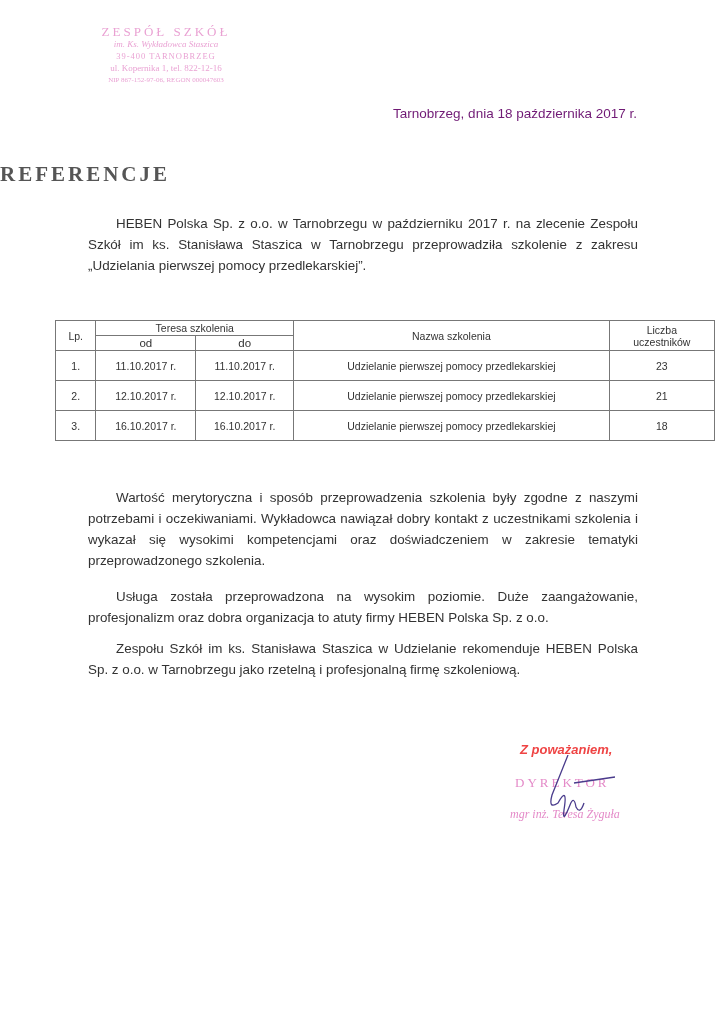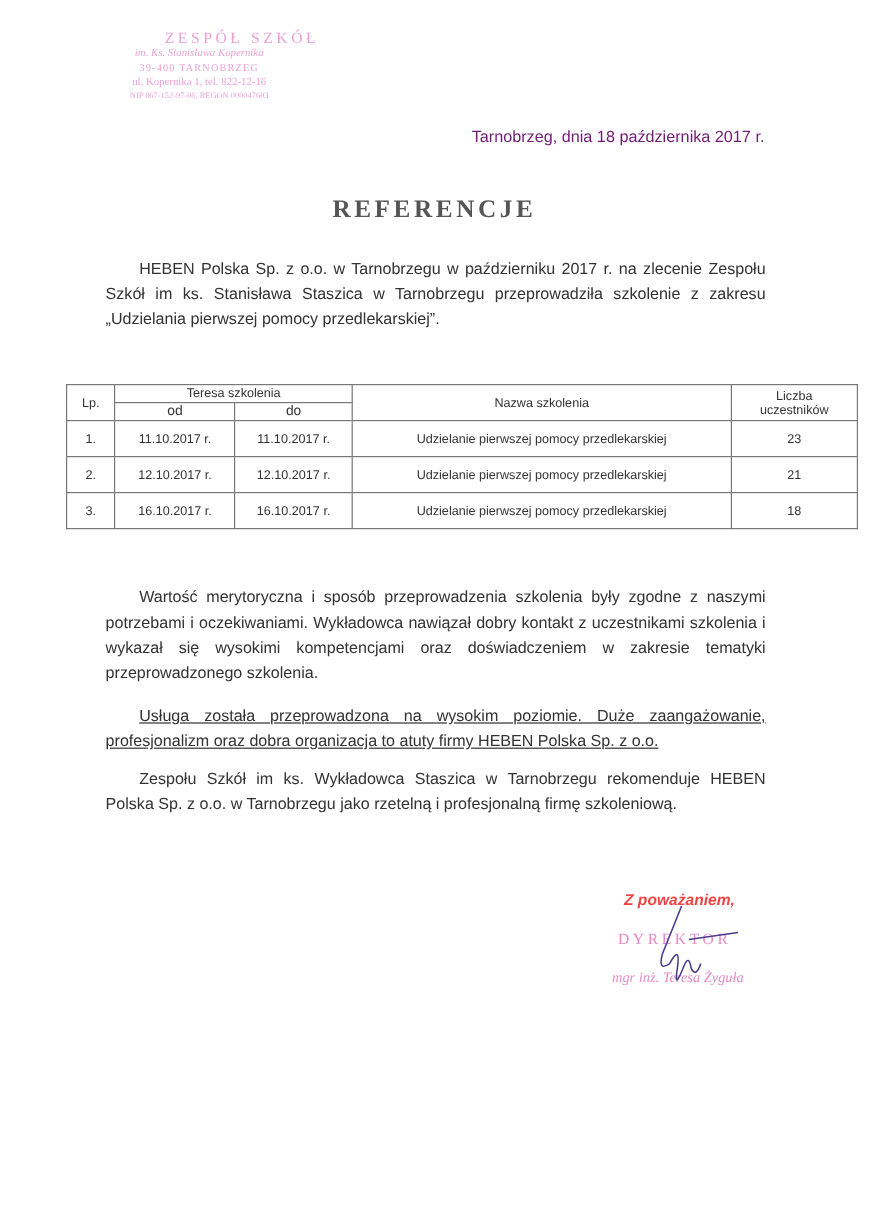--- a/index.html
+++ b/index.html
@@ -1,26 +1,26 @@
 <!DOCTYPE html>
 <html><head>
 <meta charset="utf-8">
 <style>
   html, body { margin: 0; padding: 0; background: #ffffff; }
   body { width: 724px; height: 1024px; position: relative; overflow: hidden;
          font-family: "Liberation Sans", sans-serif; color: #2b2b2b; }
   .stamp { position: absolute; left: 66px; top: 26px; width: 200px; text-align: center;
            color: #e48ac8; font-family: "Liberation Serif", serif; line-height: 12px; opacity: 0.8; }
-  .stamp .l1 { font-size: 13px; letter-spacing: 3px; text-align: right; }
+  .stamp .l1 { font-size: 13px; letter-spacing: 3px; }
   .stamp .l2 { font-size: 9px; font-style: italic; }
   .stamp .l3 { font-size: 8.5px; letter-spacing: 1px; }
   .stamp .l4 { font-size: 9px; }
   .stamp .l5 { font-size: 7px; }
   .date { position: absolute; right: 87px; top: 106px; font-size: 13.5px; color: #701a75; margin-left: 39px; }
-  .title { position: absolute; left: 0; width: 724px; top: 162px; text-align: center;
+  .title { position: absolute; left: 0; width: 724px; top: 162px; text-align: left;
            font-family: "Liberation Serif", serif; font-weight: bold; font-size: 21px;
            letter-spacing: 3px; color: #555; }
   .para { position: absolute; left: 88px; width: 550px; font-size: 13.4px; line-height: 21px;
           text-align: justify; color: #333; }
   .para .indent { display: inline-block; width: 28px; }
   table.tbl { position: absolute; left: 55px; top: 320px; width: 660px; border-collapse: collapse;
               font-size: 10.5px; color: #333; }
   table.tbl td, table.tbl th { border: 1px solid #777; text-align: center; font-weight: normal; padding: 0; }
   table.tbl th { height: 14px; }
   table.tbl td { height: 29px; }
@@ -30,21 +30,21 @@
          font-size: 13px; letter-spacing: 3px; color: #e48ac8; }
   .name { position: absolute; left: 510px; top: 807px; font-family: "Liberation Serif", serif;
           font-size: 12px; font-style: italic; color: #e48ac8; }
   .sigsvg { position: absolute; left: 540px; top: 755px; }
 </style>
 </head>
 <body>
 
 <div class="stamp">
   <div class="l1">ZESPÓŁ SZKÓŁ</div>
-  <div class="l2">im. Ks. Stanisława Kopernika</div>
+  <div class="l2">im. Ks. Wykładowca Staszica</div>
   <div class="l3">39-400 TARNOBRZEG</div>
   <div class="l4">ul. Kopernika 1, tel. 822-12-16</div>
   <div class="l5">NIP 867-152-97-06,  REGON 000047603</div>
 </div>
 
 <div class="date">Tarnobrzeg, dnia 18 października 2017 r.</div>
 
 <div class="title">REFERENCJE</div>
 
 <div class="para" style="top:213px;"><span class="indent"></span><span>HEBEN Polska Sp. z o.o. w Tarnobrzegu w październiku 2017 r. na zlecenie Zespołu Szkół im ks. Stanisława Staszica w Tarnobrzegu przeprowadziła szkolenie z zakresu „Udzielania pierwszej pomocy przedlekarskiej”.</span></div>
@@ -87,23 +87,23 @@
     <td>16.10.2017 r.</td>
     <td>16.10.2017 r.</td>
     <td>Udzielanie pierwszej pomocy przedlekarskiej</td>
     <td>18</td>
   </tr>
 </tbody>
   </table>
 
 <div class="para" style="top:487px;"><span class="indent"></span><span>Wartość merytoryczna i sposób przeprowadzenia szkolenia były zgodne z naszymi potrzebami i oczekiwaniami. Wykładowca nawiązał dobry kontakt z uczestnikami szkolenia i wykazał się wysokimi kompetencjami oraz doświadczeniem w zakresie tematyki przeprowadzonego szkolenia.</span></div>
 
-<div class="para" style="top:586px;text-decoration:underline;"><span class="indent"></span><span>Usługa została przeprowadzona na wysokim poziomie. Duże zaangażowanie, profesjonalizm oraz dobra organizacja to atuty firmy HEBEN Polska Sp. z o.o.</span></div>
+<div class="para" style="top:586px;"><span class="indent"></span><span>Usługa została przeprowadzona na wysokim poziomie. Duże zaangażowanie, profesjonalizm oraz dobra organizacja to atuty firmy HEBEN Polska Sp. z o.o.</span></div>
 
-<div class="para" style="top:638px;"><span class="indent"></span><span>Zespołu Szkół im ks. Wykładowca Staszica w Tarnobrzegu rekomenduje HEBEN Polska Sp. z o.o. w Tarnobrzegu jako rzetelną i profesjonalną firmę szkoleniową.</span></div>
+<div class="para" style="top:638px;"><span class="indent"></span><span>Zespołu Szkół im ks. Stanisława Staszica w Udzielanie rekomenduje HEBEN Polska Sp. z o.o. w Tarnobrzegu jako rzetelną i profesjonalną firmę szkoleniową.</span></div>
 
 <div class="sign">Z poważaniem,</div>
 
 <div class="dyr">DYREKTOR</div>
 <div class="name">mgr inż. Teresa Żyguła</div>
 
 <svg class="sigsvg" width="100" height="80">
   <path d="M28 0 L12 40 Q8 55 18 48 Q28 30 24 55 Q22 70 30 50 Q34 40 36 52 Q40 60 44 48 M34 28 L75 22" fill="none" stroke="#4a3c8c" stroke-width="1.3"></path>
 </svg>
 

